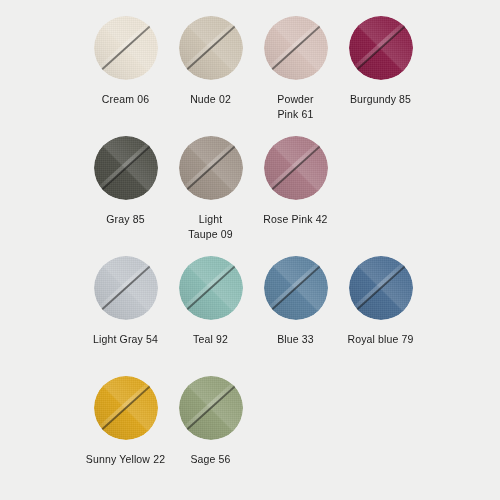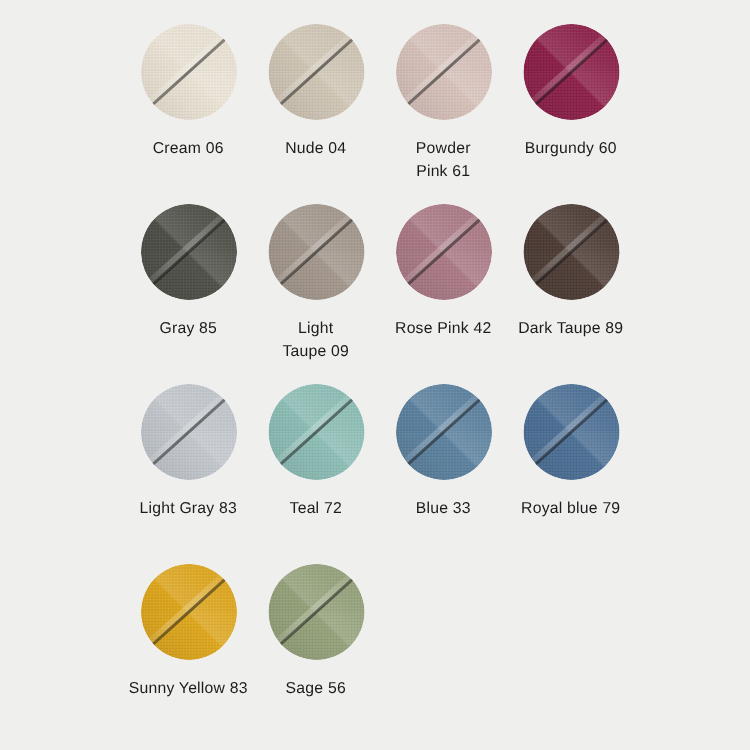--- a/index.html
+++ b/index.html
@@ -152,21 +152,21 @@
       </div>
       <div class="swatch-cell">
         <div class="swatch-disc">
           <div class="disc-base" style="background: rgb(207, 197, 180);"></div>
           <div class="disc-shade"></div>
           <div class="disc-light"></div>
           <div class="disc-weave"></div>
           <div class="disc-fold-hi"></div>
           <div class="disc-fold"></div>
         </div>
-        <div class="swatch-label">Nude 04</div>
+        <div class="swatch-label">Nude 02</div>
       </div>
       <div class="swatch-cell">
         <div class="swatch-disc">
           <div class="disc-base" style="background: rgb(216, 194, 187);"></div>
           <div class="disc-shade"></div>
           <div class="disc-light"></div>
           <div class="disc-weave"></div>
           <div class="disc-fold-hi"></div>
           <div class="disc-fold"></div>
         </div>
@@ -175,21 +175,21 @@
       </div>
       <div class="swatch-cell">
         <div class="swatch-disc">
           <div class="disc-base" style="background: rgb(139, 29, 71);"></div>
           <div class="disc-shade"></div>
           <div class="disc-light"></div>
           <div class="disc-weave"></div>
           <div class="disc-fold-hi"></div>
           <div class="disc-fold"></div>
         </div>
-        <div class="swatch-label">Burgundy 60</div>
+        <div class="swatch-label">Burgundy 85</div>
       </div>
     </div>
     <div class="swatch-row">
       <div class="swatch-cell">
         <div class="swatch-disc">
           <div class="disc-base" style="background: rgb(78, 79, 71);"></div>
           <div class="disc-shade"></div>
           <div class="disc-light"></div>
           <div class="disc-weave"></div>
           <div class="disc-fold-hi"></div>
@@ -213,54 +213,43 @@
         <div class="swatch-disc">
           <div class="disc-base" style="background: rgb(171, 122, 134);"></div>
           <div class="disc-shade"></div>
           <div class="disc-light"></div>
           <div class="disc-weave"></div>
           <div class="disc-fold-hi"></div>
           <div class="disc-fold"></div>
         </div>
         <div class="swatch-label">Rose Pink 42</div>
       </div>
-      <div class="swatch-cell">
-        <div class="swatch-disc">
-          <div class="disc-base" style="background: rgb(75, 58, 51);"></div>
-          <div class="disc-shade"></div>
-          <div class="disc-light"></div>
-          <div class="disc-weave"></div>
-          <div class="disc-fold-hi"></div>
-          <div class="disc-fold"></div>
-        </div>
-        <div class="swatch-label">Dark Taupe 89</div>
-      </div>
     </div>
     <div class="swatch-row">
       <div class="swatch-cell">
         <div class="swatch-disc">
           <div class="disc-base" style="background: rgb(195, 200, 206);"></div>
           <div class="disc-shade"></div>
           <div class="disc-light"></div>
           <div class="disc-weave"></div>
           <div class="disc-fold-hi"></div>
           <div class="disc-fold"></div>
         </div>
-        <div class="swatch-label">Light Gray 83</div>
+        <div class="swatch-label">Light Gray 54</div>
       </div>
       <div class="swatch-cell">
         <div class="swatch-disc">
           <div class="disc-base" style="background: rgb(139, 189, 181);"></div>
           <div class="disc-shade"></div>
           <div class="disc-light"></div>
           <div class="disc-weave"></div>
           <div class="disc-fold-hi"></div>
           <div class="disc-fold"></div>
         </div>
-        <div class="swatch-label">Teal 72</div>
+        <div class="swatch-label">Teal 92</div>
       </div>
       <div class="swatch-cell">
         <div class="swatch-disc">
           <div class="disc-base" style="background: rgb(92, 130, 160);"></div>
           <div class="disc-shade"></div>
           <div class="disc-light"></div>
           <div class="disc-weave"></div>
           <div class="disc-fold-hi"></div>
           <div class="disc-fold"></div>
         </div>
@@ -281,21 +270,21 @@
     <div class="swatch-row row-last">
       <div class="swatch-cell">
         <div class="swatch-disc">
           <div class="disc-base" style="background: rgb(223, 167, 28);"></div>
           <div class="disc-shade"></div>
           <div class="disc-light"></div>
           <div class="disc-weave"></div>
           <div class="disc-fold-hi"></div>
           <div class="disc-fold"></div>
         </div>
-        <div class="swatch-label">Sunny Yellow 83</div>
+        <div class="swatch-label">Sunny Yellow 22</div>
       </div>
       <div class="swatch-cell">
         <div class="swatch-disc">
           <div class="disc-base" style="background: rgb(147, 161, 121);"></div>
           <div class="disc-shade"></div>
           <div class="disc-light"></div>
           <div class="disc-weave"></div>
           <div class="disc-fold-hi"></div>
           <div class="disc-fold"></div>
         </div>

